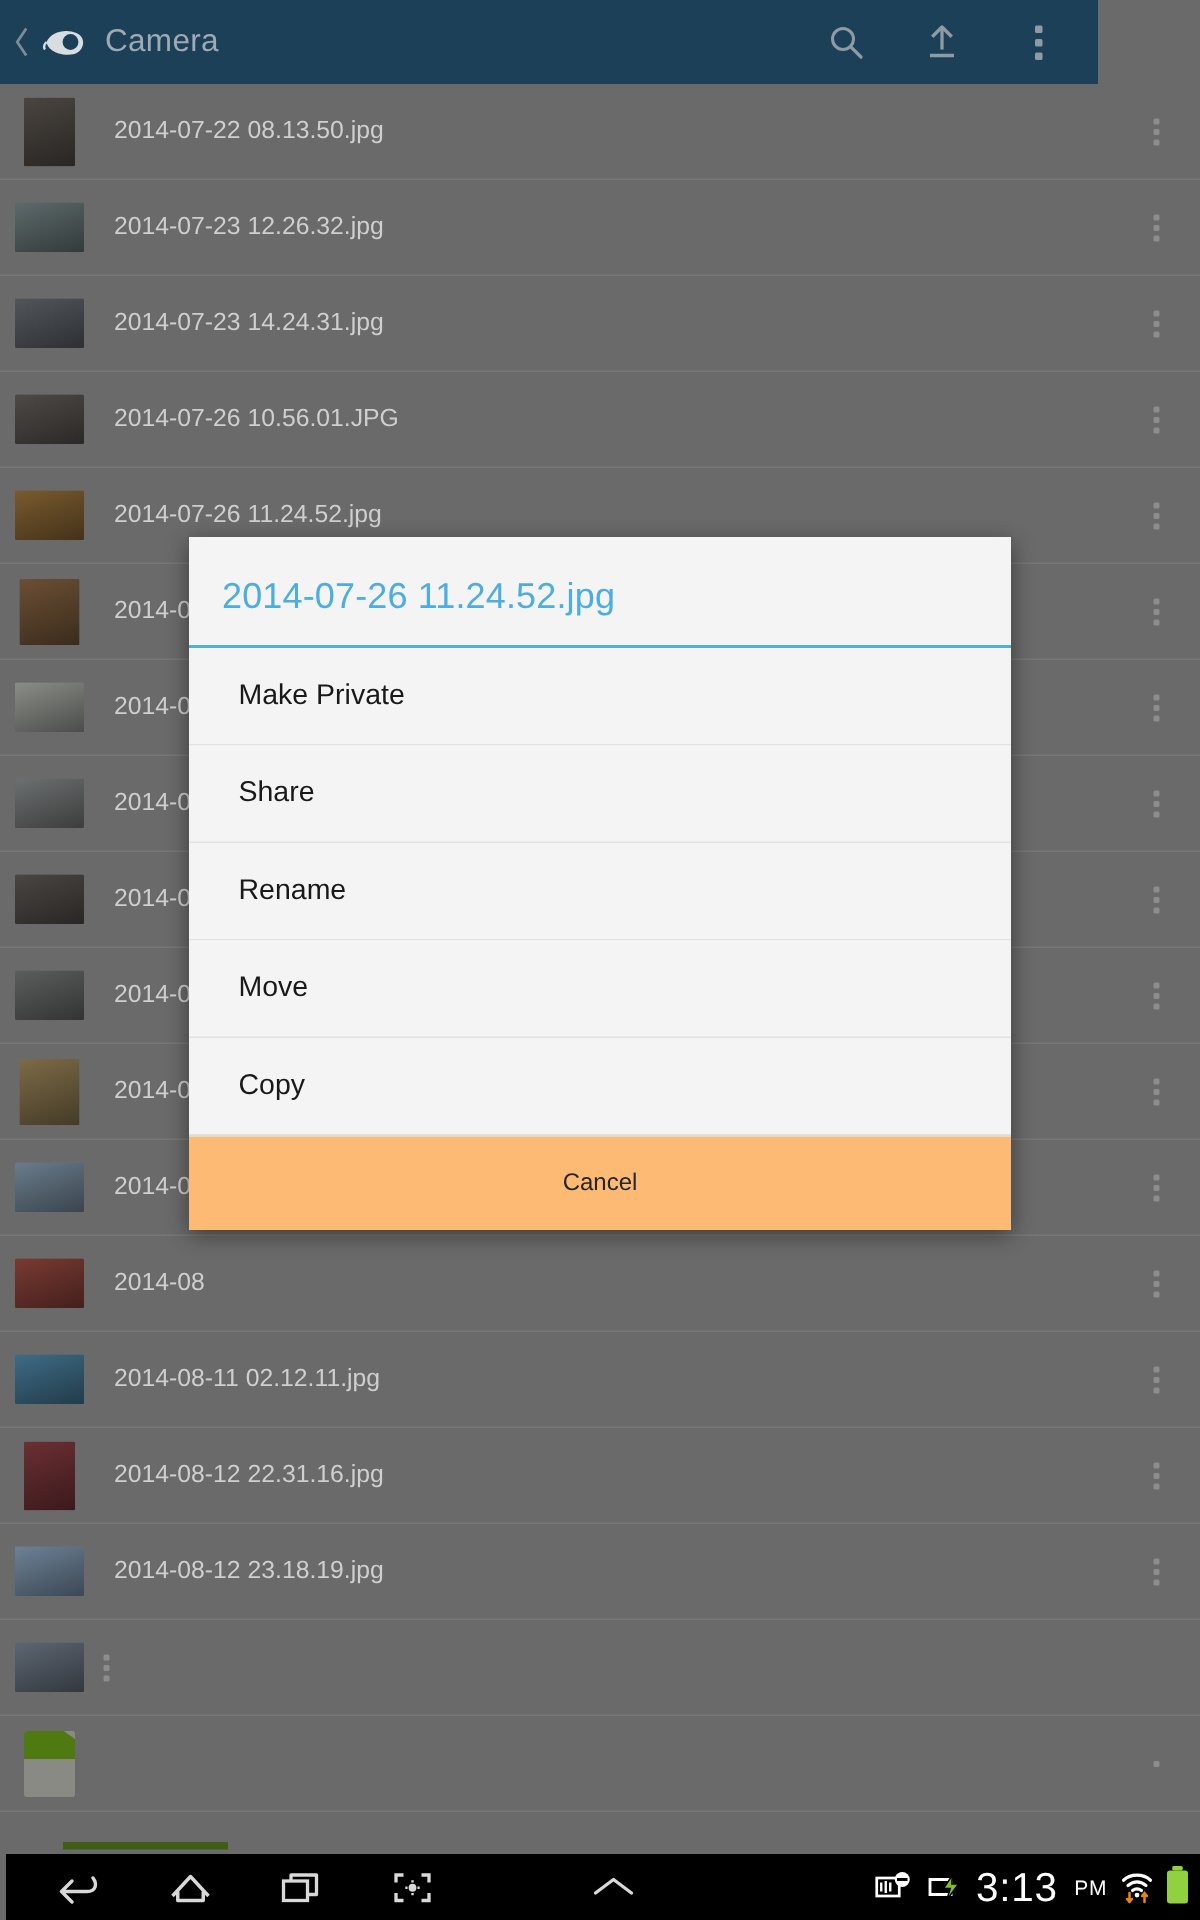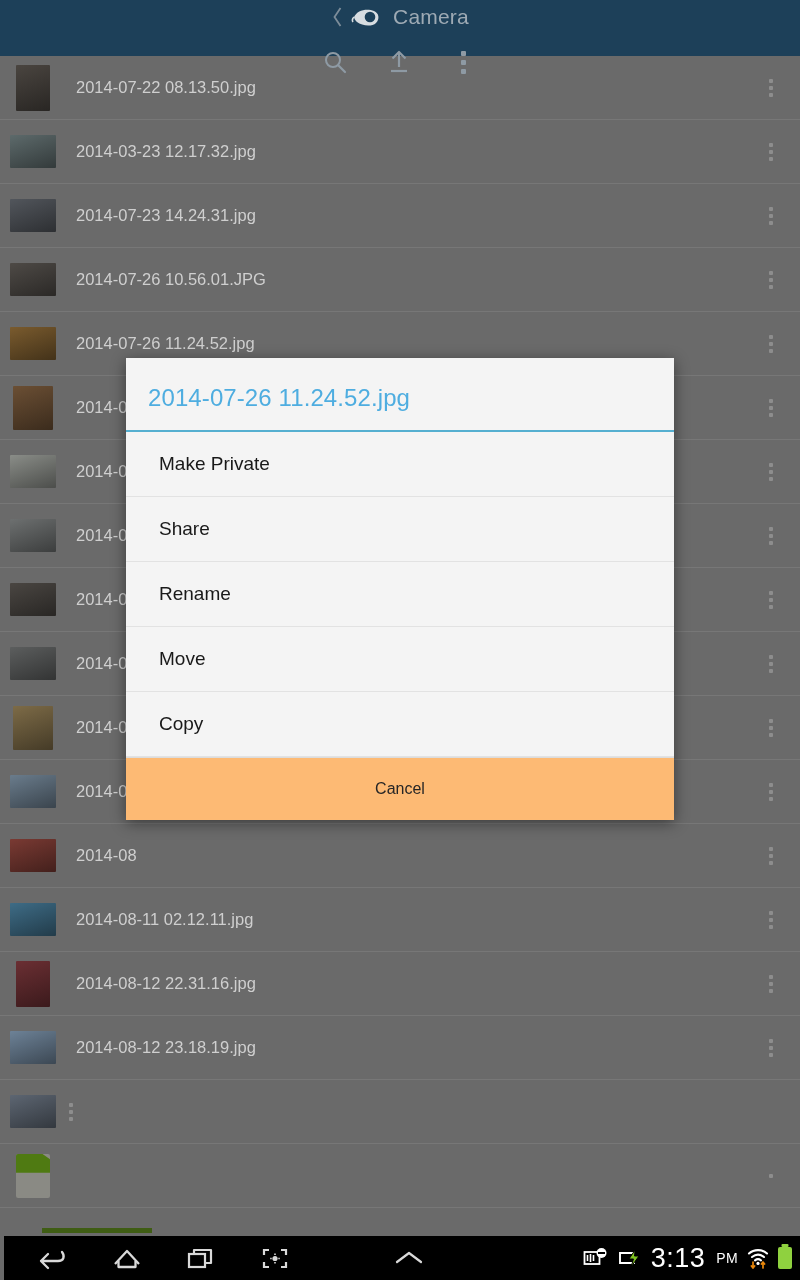--- a/index.html
+++ b/index.html
@@ -17,28 +17,27 @@
     width: 800px;
     height: 1280px;
     overflow: hidden;
     background: #6a6a6a;
   }
 
   
   .appbar {
     position: absolute;
     top: 0; left: 0;
-    width: 800px;
+    width: 732px;
     height: 56px;
     background: #1d4059;
     display: flex;
     align-items: center;
     padding: 0 8px 0 6px;
     z-index: 5;
-    flex-direction: column;
   }
   .appbar-left {
     display: flex;
     align-items: center;
     flex: 1 1 auto;
     min-width: 0;
     gap: 4px;
   }
   .back-chevron {
     width: 16px; height: 34px;
@@ -285,21 +284,21 @@
         <div class="row-menu">
           <i></i>
           <i></i>
           <i></i>
         </div>
       </div>
       <div class="row">
         <div class="thumb">
           <div class="thumb-img" style="background: linear-gradient(160deg, rgb(93, 106, 107) 0%, rgba(0, 0, 0, 0.45) 100%), rgb(93, 106, 107);"></div>
         </div>
-        <div class="fname">2014-03-23 12.17.32.jpg</div>
+        <div class="fname">2014-07-23 12.26.32.jpg</div>
         <div class="row-menu">
           <i></i>
           <i></i>
           <i></i>
         </div>
       </div>
       <div class="row">
         <div class="thumb">
           <div class="thumb-img" style="background: linear-gradient(160deg, rgb(82, 86, 92) 0%, rgba(0, 0, 0, 0.45) 100%), rgb(82, 86, 92);"></div>
         </div>

